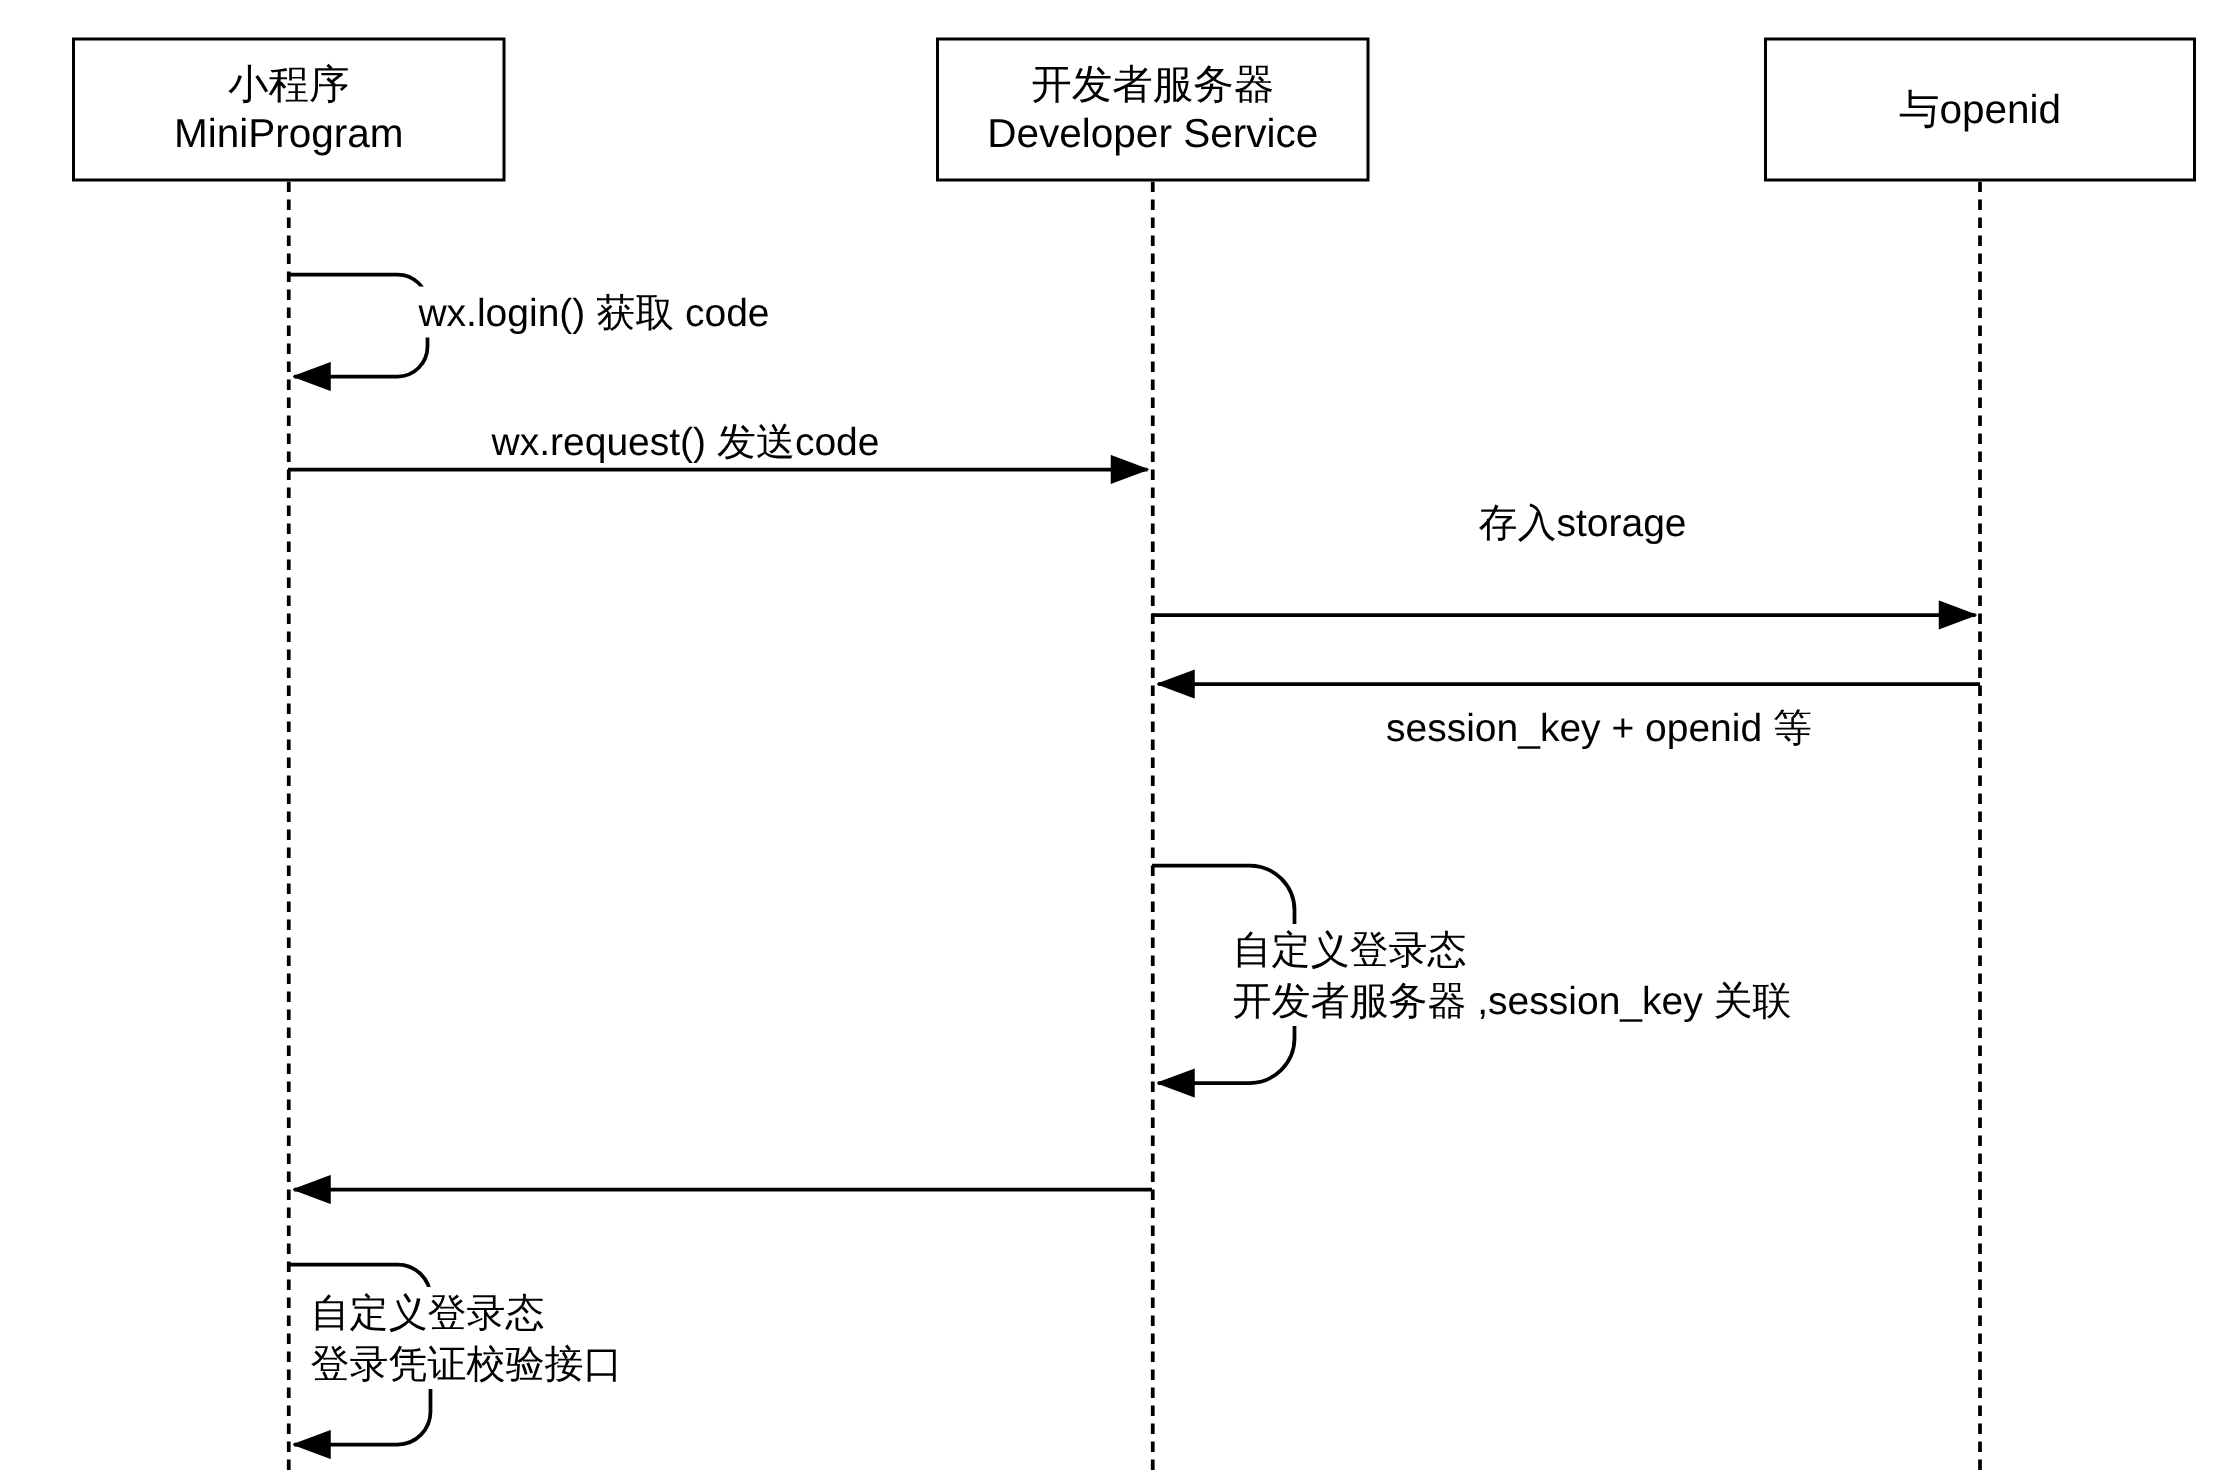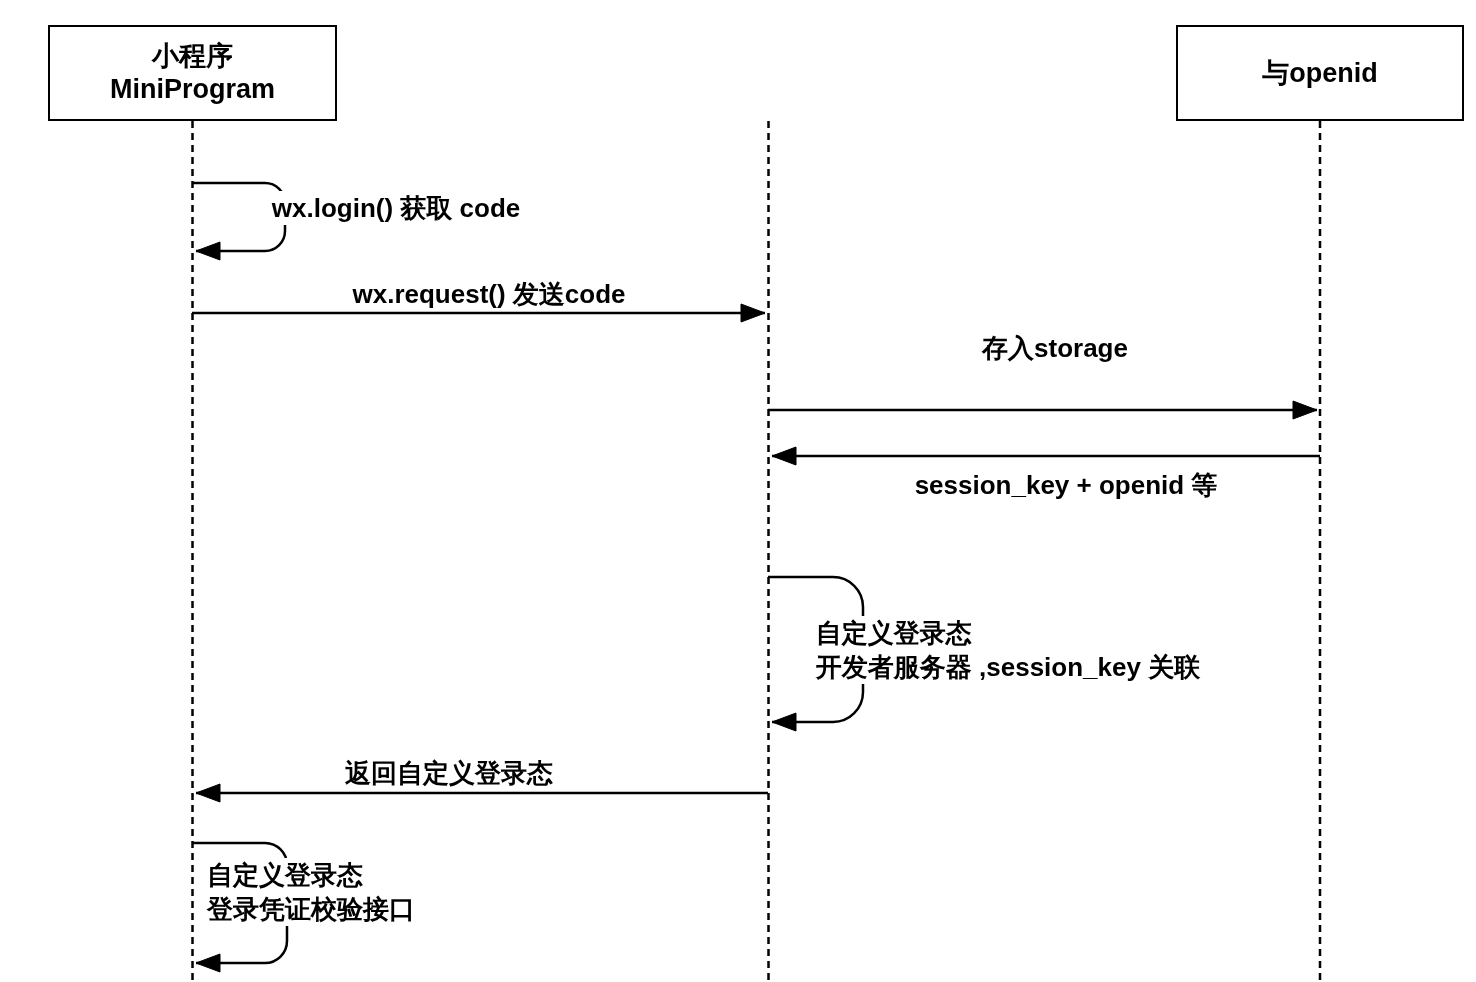--- a/index.html
+++ b/index.html
@@ -7,21 +7,20 @@
     background: #ffffff;
     font-family: "Liberation Sans", "DejaVu Sans", sans-serif;
   }
   #canvas {
     position: relative;
     width: 1476px;
     height: 982px;
     background: #ffffff;
     overflow: hidden;
     color: #000000;
-    font-weight: bold;
   }
   .actor-box {
     position: absolute;
     top: 25px;
     height: 96px;
     border: 2.5px solid #000000;
     background: #ffffff;
     display: flex;
     flex-direction: column;
     align-items: center;
@@ -50,35 +49,39 @@
     text-align: left;
     font-size: 26px;
     line-height: 34px;
     white-space: nowrap;
     z-index: 2;
     padding: 0 4px;
   }
   .msg-label span { display: block; }
 
   #label-1 { left: 396px;  top: 191px; }
-  #label-2 { left: 457px;  top: 277px; margin-left: 32px; }
+  #label-2 { left: 457px;  top: 277px; }
   #label-3 { left: 1055px; top: 331px; }
   #label-4 { left: 1055px; top: 468px; margin-left: 11px; }
   #label-5 { left: 1008px; top: 616px; }
   #label-6 { left: 449px;  top: 756px; }
   #label-7 { left: 311px;  top: 858px; }
 </style>
 </head>
 <body>
 
 <div id="canvas">
 
   <div class="actor-box" id="actor-miniprogram">
     <span>小程序</span>
     <span>MiniProgram</span>
+  </div>
+  <div class="actor-box" id="actor-developer-service">
+    <span>开发者服务器</span>
+    <span>Developer Service</span>
   </div>
   <div class="actor-box" id="actor-wechat-http-api">
     <span>与openid</span>
   </div>
 
   <svg id="wires" viewBox="0 0 1476 982" xmlns="http://www.w3.org/2000/svg">
     <defs>
       <marker id="arrowhead" markerUnits="userSpaceOnUse" markerWidth="26" markerHeight="20" viewBox="0 0 26 20" refX="25" refY="10" orient="auto">
         <path d="M1,1 L25,10 L1,19 Z" fill="#000000" stroke="#000000" stroke-width="1"></path>
       </marker>
@@ -112,21 +115,18 @@
   <div class="msg-label" id="label-3">
     <span>存入storage</span>
   </div>
   <div class="msg-label" id="label-4">
     <span>session_key + openid 等</span>
   </div>
   <div class="msg-label" id="label-5">
     <span>自定义登录态</span>
     <span>开发者服务器 ,session_key 关联</span>
   </div>
-  <div class="msg-label" id="label-6">
-    <span>返回自定义登录态</span>
-  </div>
   <div class="msg-label" id="label-7">
     <span>自定义登录态</span>
     <span>登录凭证校验接口</span>
   </div>
 
 </div>
 
 </body></html>

